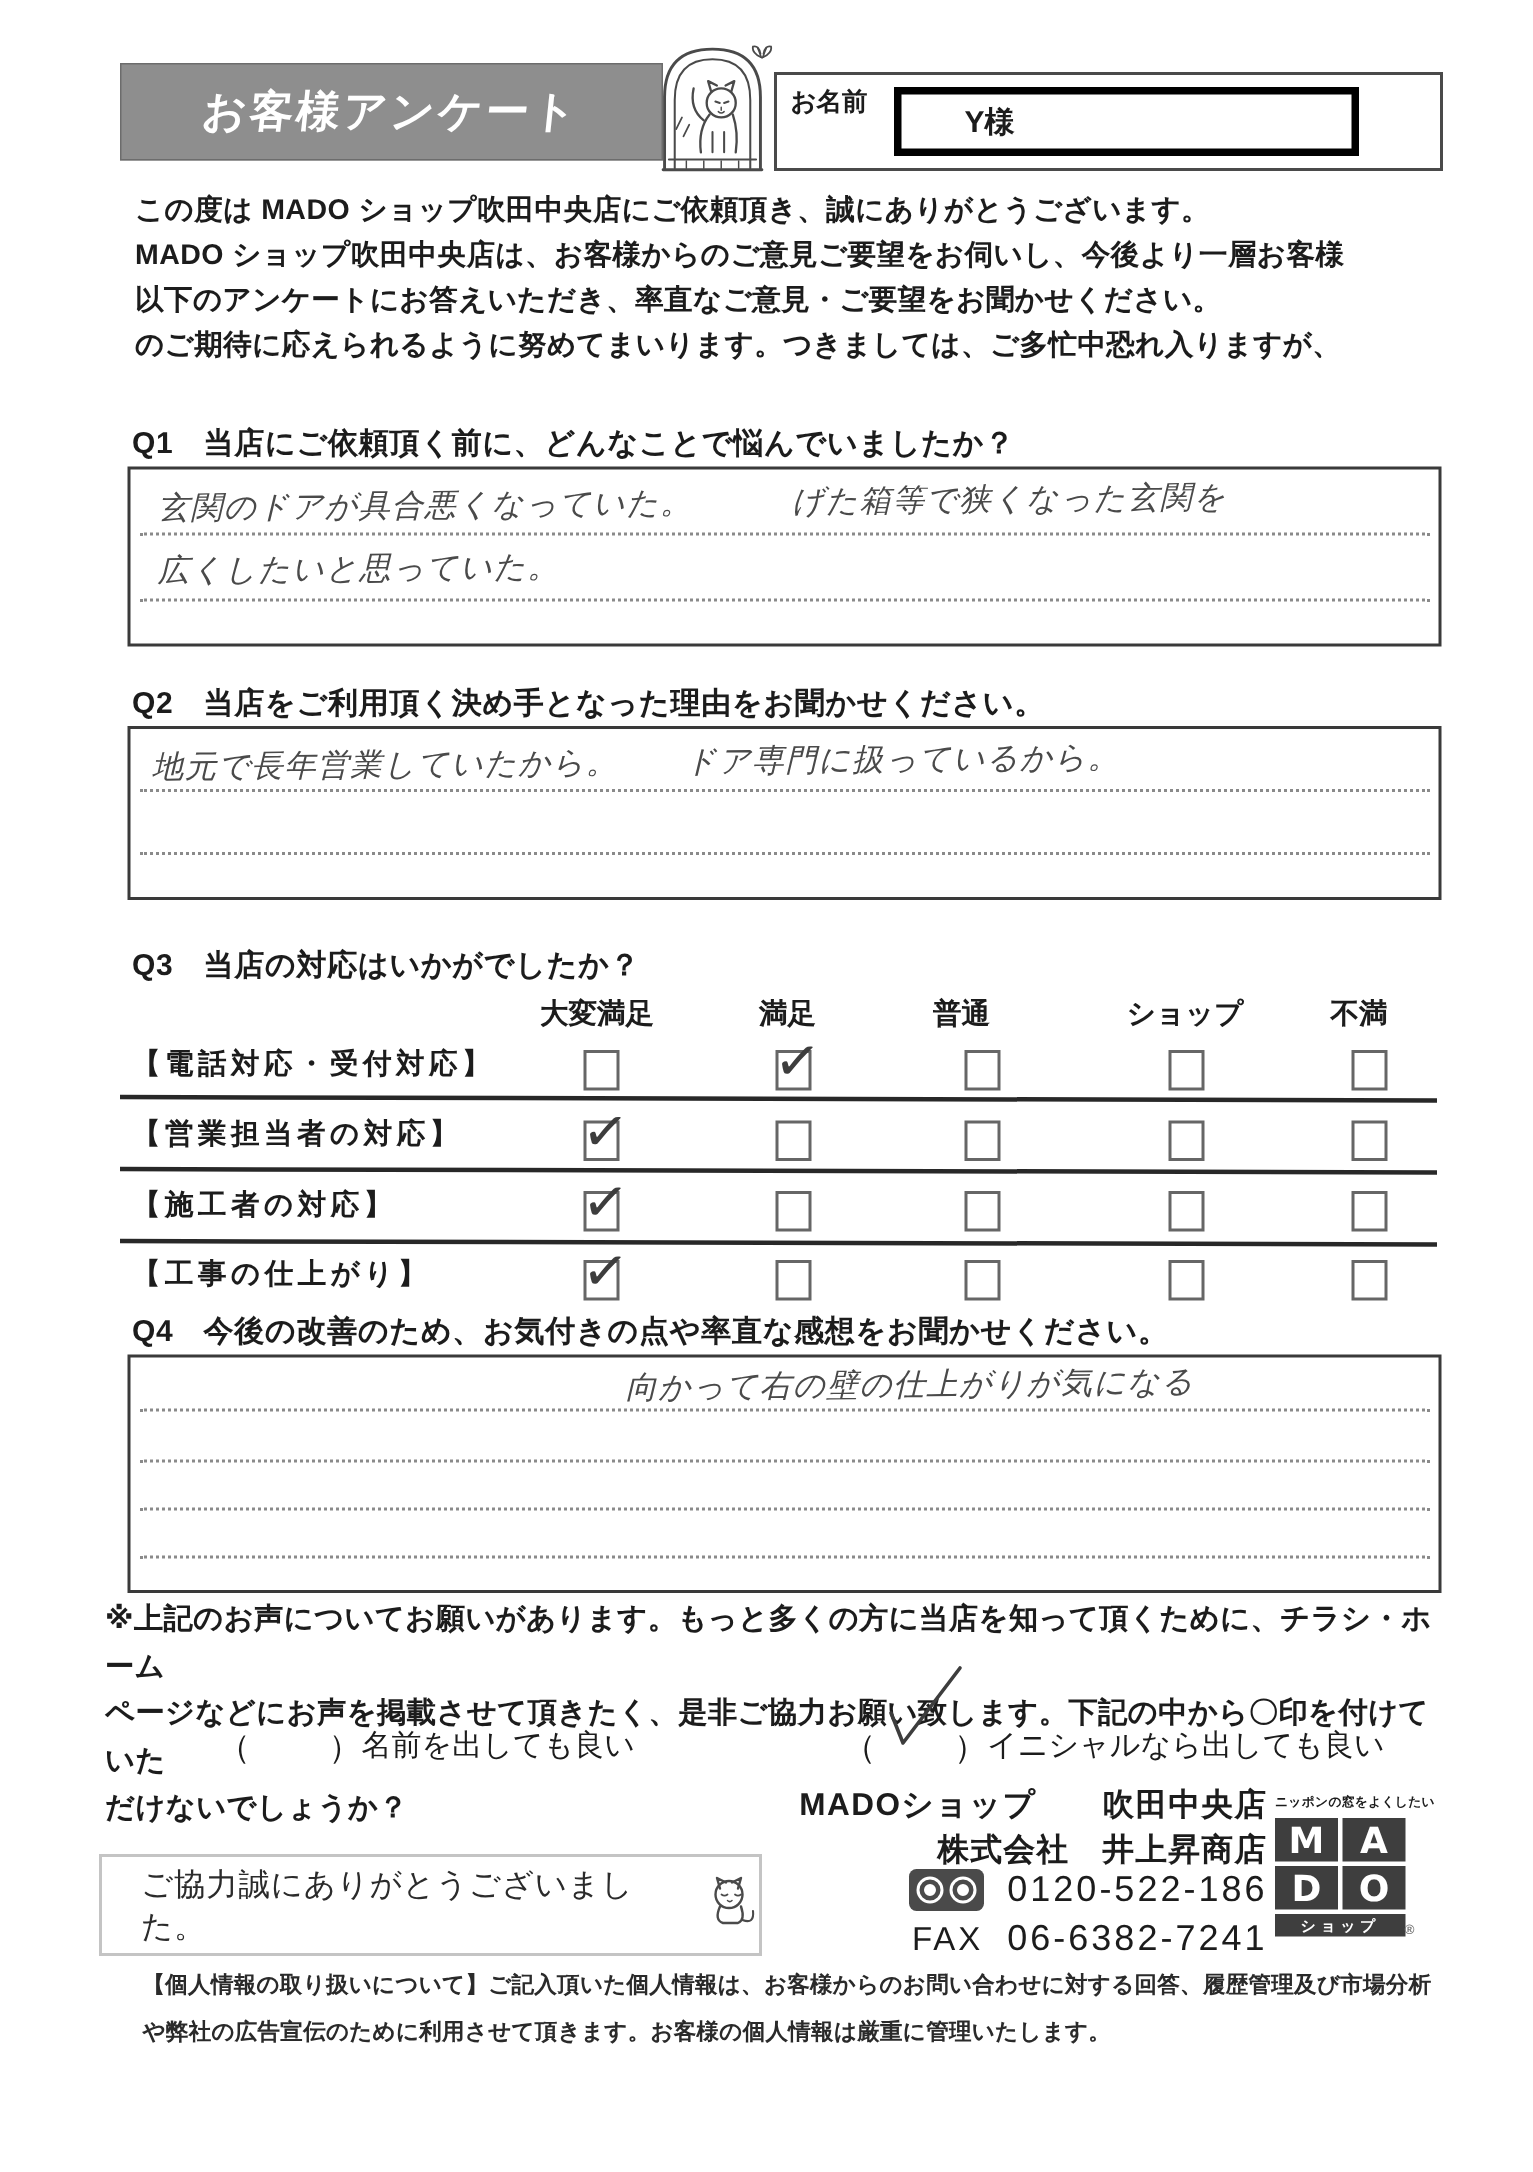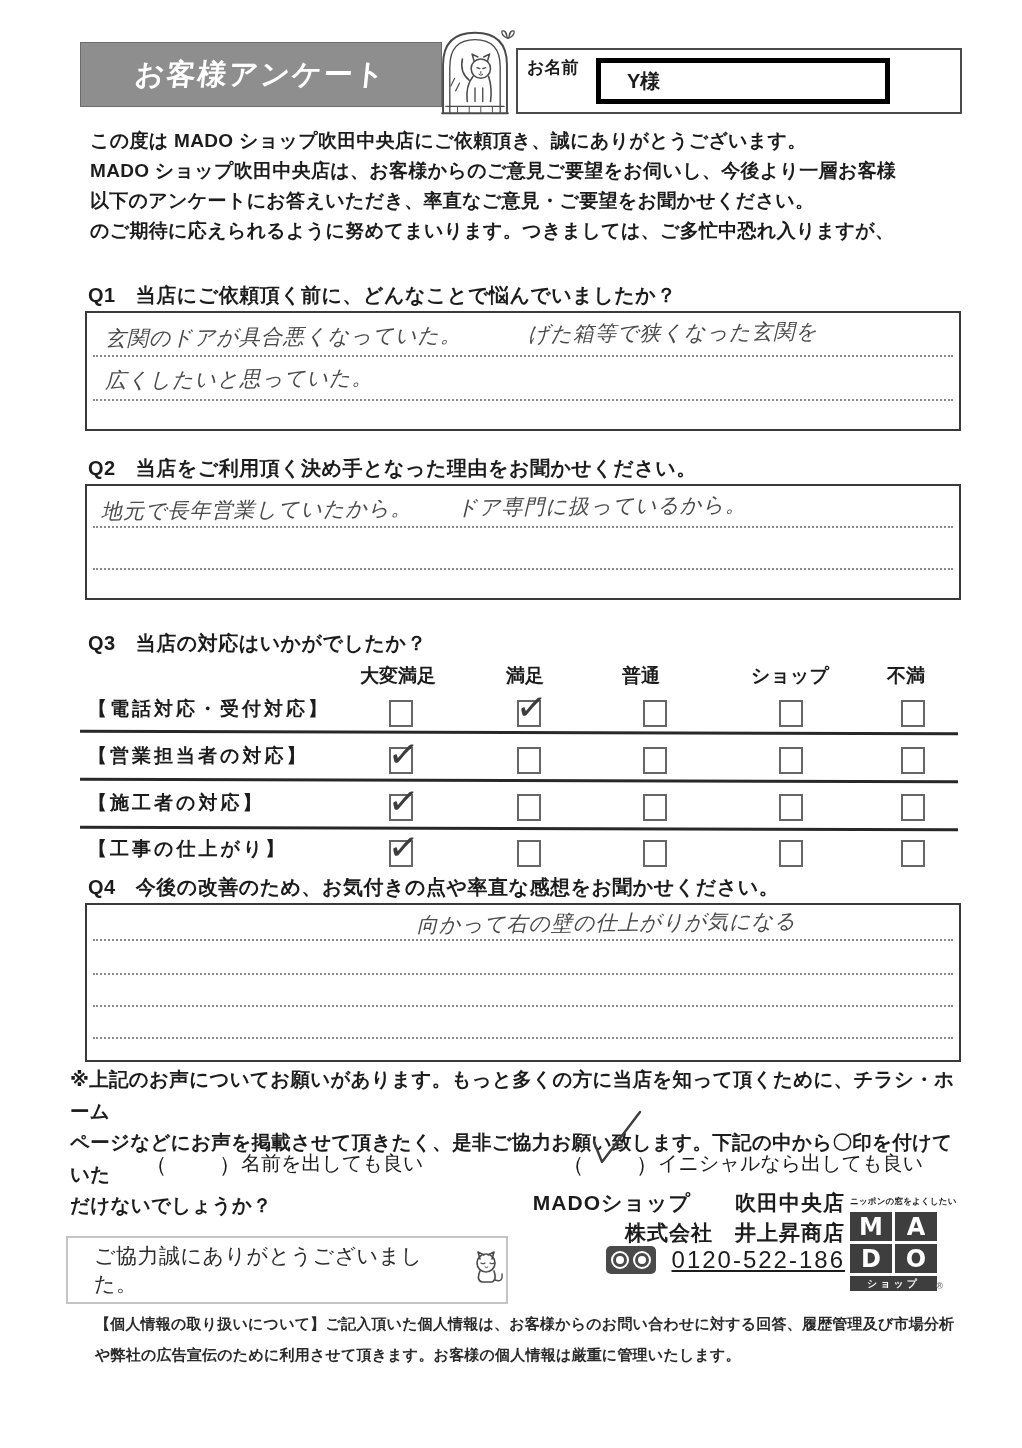--- a/index.html
+++ b/index.html
@@ -13,21 +13,21 @@
 
   
   .banner{left:80px;top:42px;width:360px;height:63px;background:var(--banner-gray);
           border:1px solid #6c6c6c;display:flex;align-items:center;justify-content:center;}
   .banner-title{color:#fff;font-weight:bold;font-size:29px;letter-spacing:2px;transform:skewX(-6deg);}
   .door-icon{left:436px;top:26px;}
   .butterfly{left:498px;top:28px;}
   .name-box{left:516px;top:48px;width:442px;height:62px;border:2px solid #4a4a4a;background:#fff;}
   .name-label{position:absolute;left:9px;top:6px;font-size:17px;font-weight:600;}
   .name-inner{position:absolute;left:78px;top:8px;width:258px;height:36px;border:5px solid #000;
-              display:flex;align-items:center;padding-left:26px;font-size:20px;font-weight:bold;}
+              display:flex;align-items:center;padding-left:42px;font-size:20px;font-weight:bold;}
 
   
   .intro{left:90px;top:126px;width:868px;font-size:19px;font-weight:bold;line-height:30px;letter-spacing:.3px;}
 
   
   .q-title{font-size:20px;font-weight:bold;letter-spacing:.5px;white-space:nowrap;}
   .q-num{margin-right:20px;}
   .q1-title{left:88px;top:282px;} .q2-title{left:88px;top:455px;}
   .q3-title{left:88px;top:630px;} .q4-title{left:88px;top:874px;}
 
@@ -59,21 +59,21 @@
   .consent-check{display:none;position:absolute;left:24px;top:-42px;}
   .consent-check.visible{display:block;}
   .opt0{left:145px;} .opt1{left:562px;}
 
   
   .co-line{position:absolute;right:177px;text-align:right;white-space:nowrap;}
   .co-shop{top:1189px;font-size:21px;font-weight:bold;letter-spacing:1px;}
   .co-corp{top:1219px;font-size:21px;font-weight:bold;letter-spacing:1px;}
   .co-tel{top:1246px;display:flex;align-items:center;justify-content:flex-end;gap:16px;}
   .co-fax{top:1279px;display:flex;align-items:baseline;justify-content:flex-end;gap:16px;}
-  .tel-number,.fax-number{font-size:24px;letter-spacing:2px;font-weight:500;text-decoration:underline;}
+  .tel-number,.fax-number{font-size:24px;letter-spacing:2px;font-weight:500;}
   .fax-label{font-size:22px;font-weight:500;letter-spacing:2px;}
   .freedial{position:relative;width:50px;height:28px;background:#4a4a4a;border-radius:5px;}
   .freedial .fd-circle{position:absolute;top:5px;width:18px;height:18px;background:#fff;border-radius:50%;
         display:flex;align-items:center;justify-content:center;}
   .freedial .fd-c1{left:5px;} .freedial .fd-c2{left:27px;}
   .freedial .fd-dot{width:8px;height:8px;border:3px solid #4a4a4a;border-radius:50%;background:#fff;}
 
   
   .mado{left:850px;top:1196px;width:92px;}
   .mado-tagline{font-size:8.5px;font-weight:bold;white-space:nowrap;letter-spacing:.2px;}
@@ -244,20 +244,24 @@
     <span class="freedial">
       <span class="fd-circle fd-c1">
           <span class="fd-dot"></span>
         </span>
       <span class="fd-circle fd-c2">
           <span class="fd-dot"></span>
         </span>
     </span>
     <span class="tel-number">0120-522-186</span>
   </div>
+  <div class="co-line co-fax">
+    <span class="fax-label">FAX</span>
+    <span class="fax-number">06-6382-7241</span>
+  </div>
 
   <div class="abs mado">
     <div class="mado-tagline">ニッポンの窓をよくしたい</div>
     <div class="mado-grid">
       <div class="mado-sq">M</div>
       <div class="mado-sq">A</div>
       <div class="mado-sq">D</div>
       <div class="mado-sq">O</div>
     </div>
     <div class="mado-bar" style="position:relative">

